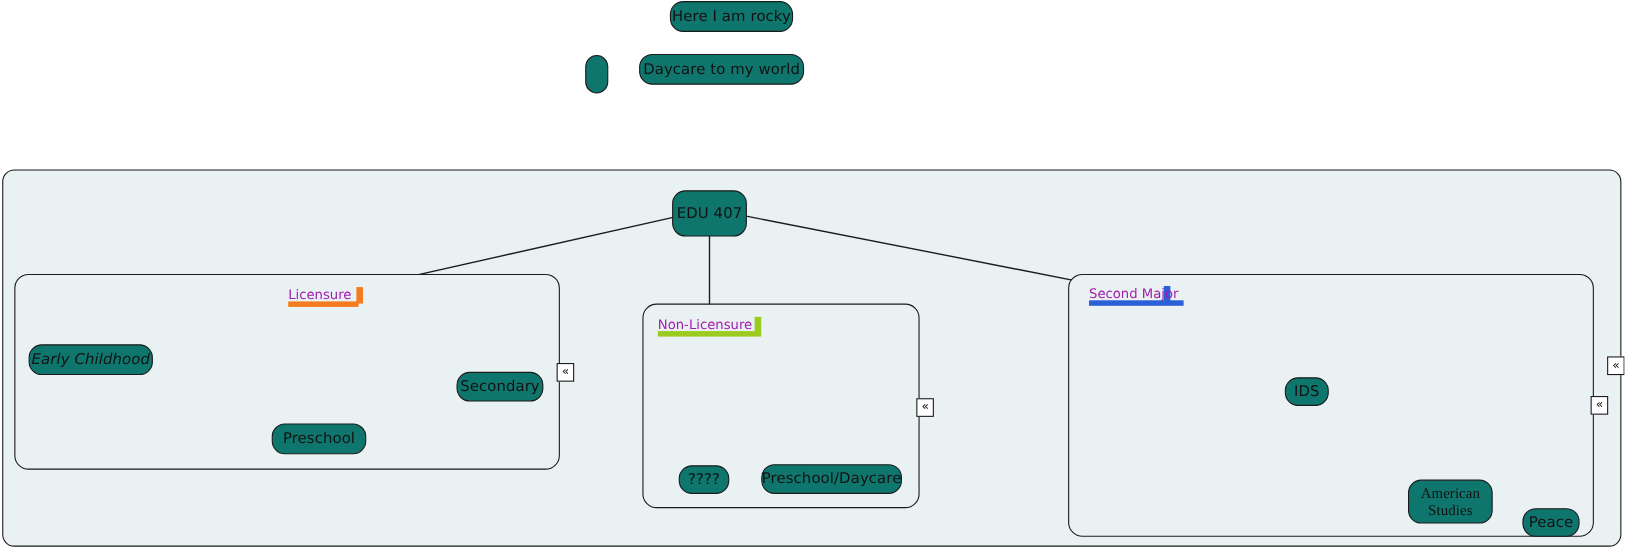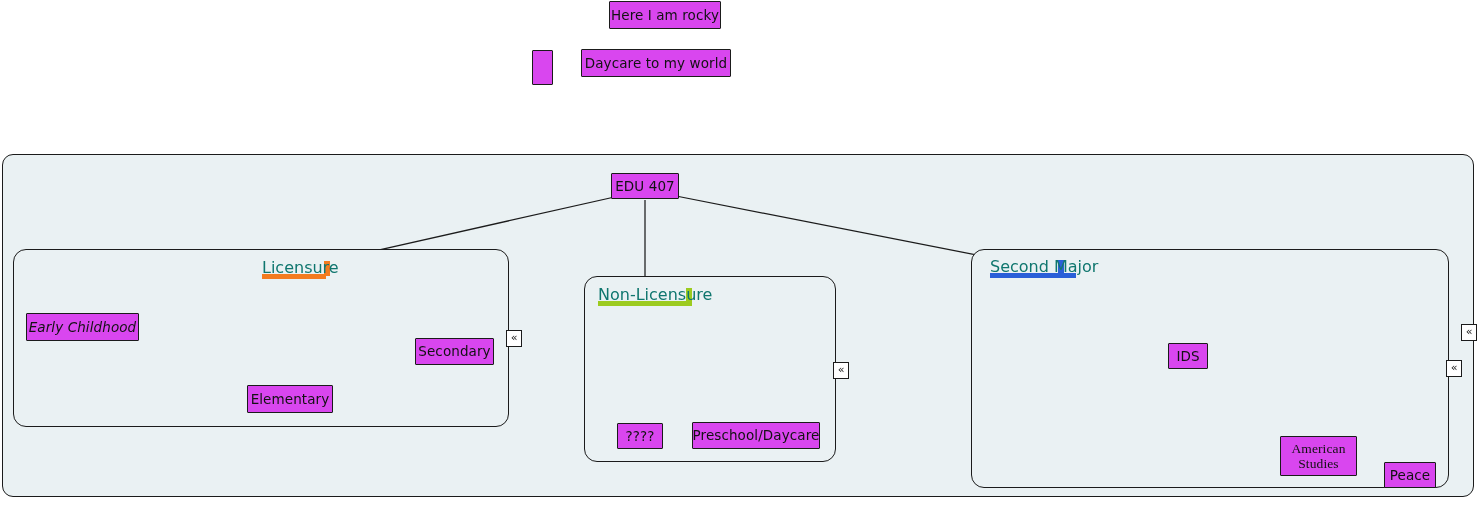--- a/index.html
+++ b/index.html
@@ -22,23 +22,23 @@
     top: 0;
     width: 1477px;
     height: 505px;
     pointer-events: none;
   }
 
   
   .node {
     position: absolute;
     box-sizing: border-box;
-    background: #d946ef;
+    background: #0f766e;
     border: 1.3px solid #1b1b1b;
-    border-radius: 1px;
+    border-radius: 12px;
     display: flex;
     align-items: center;
     justify-content: center;
     text-align: center;
     color: #121212;
     font-size: 13.5px;
     line-height: 15px;
     letter-spacing: 0.1px;
     z-index: 5;
     white-space: pre-line;
@@ -55,23 +55,23 @@
     z-index: 1;
   }
   .group.outer {
     border-radius: 11px;
     z-index: 0;
   }
 
   
   .hlabel {
     position: absolute;
-    font-size: 16px;
+    font-size: 12px;
     line-height: 16px;
-    color: #0f766e;
+    color: #a21caf;
     z-index: 6;
     white-space: nowrap;
   }
   .hlabel .txt {
     position: relative;
     z-index: 2;
   }
   .hlabel .bar {
     position: absolute;
     left: 0;
@@ -135,25 +135,25 @@
         <line x1="1278" y1="367" x2="1392" y2="428" stroke="#1b1b1b" stroke-width="1.25" marker-end="url(#ah)"></line>
       </g>
   </svg>
 
   <div id="notes-host">
       <div class="node" style="left: 609px; top: 1px; width: 112px; height: 28px;">Here I am rocky</div>
       <div class="node blank" style="left: 532px; top: 50px; width: 21px; height: 35px;"></div>
       <div class="node" style="left: 581px; top: 49px; width: 150px; height: 28px;">Daycare to my world</div>
     </div>
 
-  <div class="node" id="root-node" style="left: 611px; top: 173px; width: 68px; height: 26px;">EDU 407</div>
+  <div class="node" id="root-node" style="left: 611px; top: 173px; width: 68px; height: 42px;">EDU 407</div>
 
   <div id="nodes-host">
       <div class="node" style="left: 26px; top: 313px; width: 113px; height: 28px; font-style: italic;">Early Childhood</div>
-      <div class="node" style="left: 247px; top: 385px; width: 86px; height: 28px;">Elementary</div>
+      <div class="node" style="left: 247px; top: 385px; width: 86px; height: 28px;">Preschool</div>
       <div class="node" style="left: 415px; top: 338px; width: 79px; height: 27px;">Secondary</div>
       <div class="node" style="left: 617px; top: 423px; width: 46px; height: 26px;">????</div>
       <div class="node" style="left: 692px; top: 422px; width: 128px; height: 27px;">Preschool/Daycare</div>
       <div class="node" style="left: 1168px; top: 343px; width: 40px; height: 26px;">IDS</div>
       <div class="node" style="left: 1280px; top: 436px; width: 77px; height: 40px; font-family: Liberation Serif, serif;">American
 Studies</div>
       <div class="node" style="left: 1384px; top: 430px; width: 52px; height: 26px; margin-top: 32px;">Peace</div>
     </div>
 
   <div id="labels-host">

